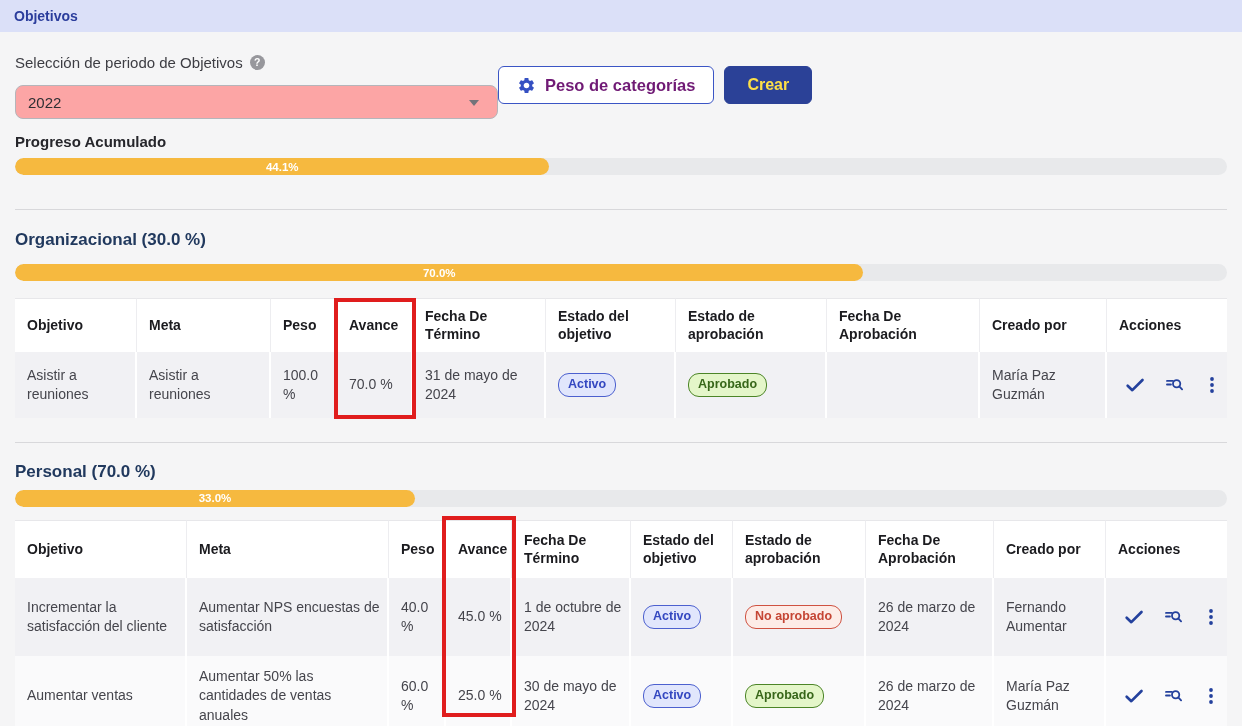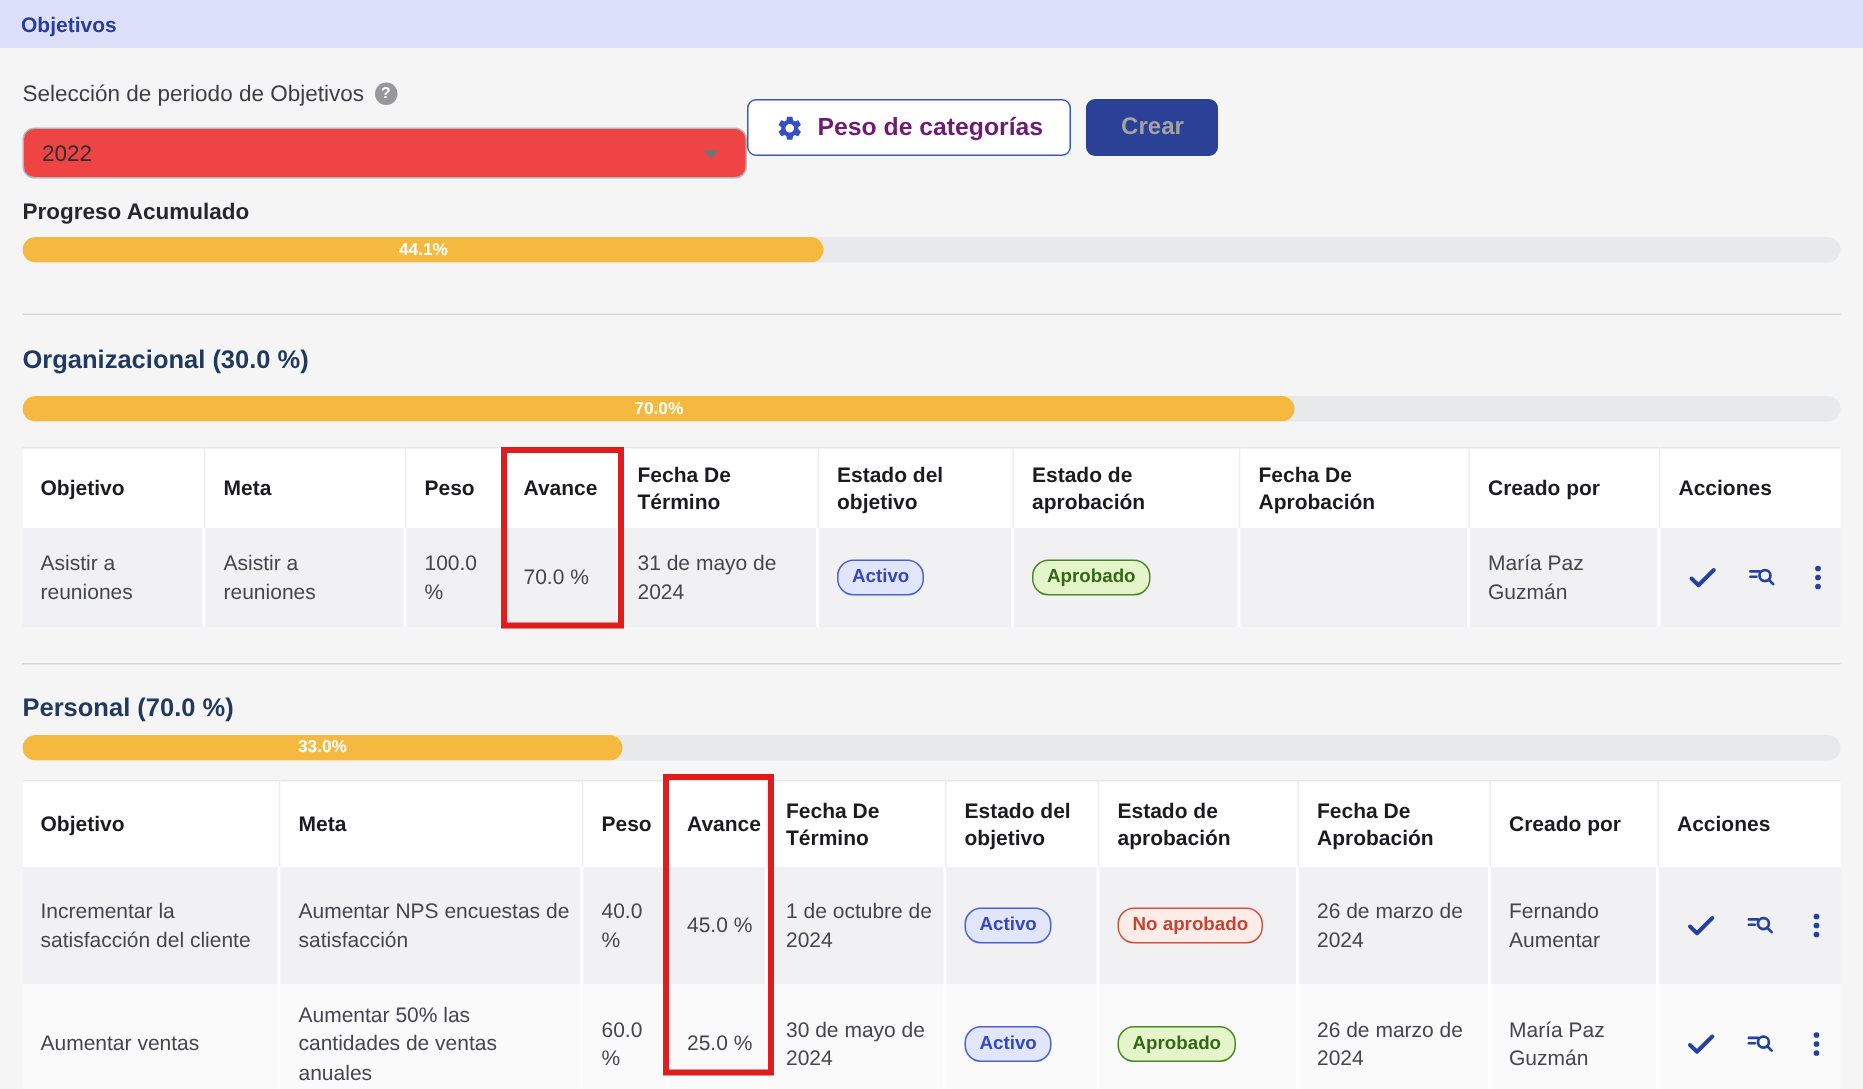--- a/index.html
+++ b/index.html
@@ -28,40 +28,40 @@
   }
   .help-icon {
     width: 15px; height: 15px; border-radius: 50%;
     background: #97979c; color: #fff;
     font-size: 10.5px; font-weight: 700;
     display: inline-flex; align-items: center; justify-content: center;
     cursor: pointer;
   }
   .select-box {
     margin-top: 14px; width: 483px; height: 34px;
-    background: #ef4444; border: 1px solid #b5b5ba; border-radius: 8px;
+    background: #fca5a5; border: 1px solid #b5b5ba; border-radius: 8px;
     font-size: 15px; color: #2f2f33;
     display: flex; align-items: center;
     padding: 0 40px 0 12px; position: relative; cursor: pointer;
   }
   .select-caret {
     position: absolute; right: 18px; top: 14px;
     width: 0; height: 0;
     border-left: 5px solid transparent; border-right: 5px solid transparent;
     border-top: 6px solid #73737a;
   }
   .buttons { display: flex; gap: 10px; margin-top: 13px; }
   .btn { height: 38px; border-radius: 6px; display: inline-flex; align-items: center;
          cursor: pointer; font-family: inherit; }
   .btn-outline {
     background: #fff; border: 1.5px solid #3b55c5; color: #701a75;
     font-size: 16.5px; font-weight: 700; padding: 0 18px; gap: 9px;
   }
   .btn-solid {
-    background: #2b4197; border: 1.5px solid #2b4197; color: #a3a3a3;
+    background: #2b4197; border: 1.5px solid #2b4197; color: #fde047;
     font-size: 16px; font-weight: 700; padding: 0 22px;
   }
 
   
   .progress-label { margin-top: 14px; font-size: 15px; font-weight: 700; color: #26262b; height: 18px; }
   .bar {
     position: relative; height: 17px; width: 100%;
     background: #e8e9eb; border-radius: 9px; overflow: hidden;
   }
   .bar .fill {

